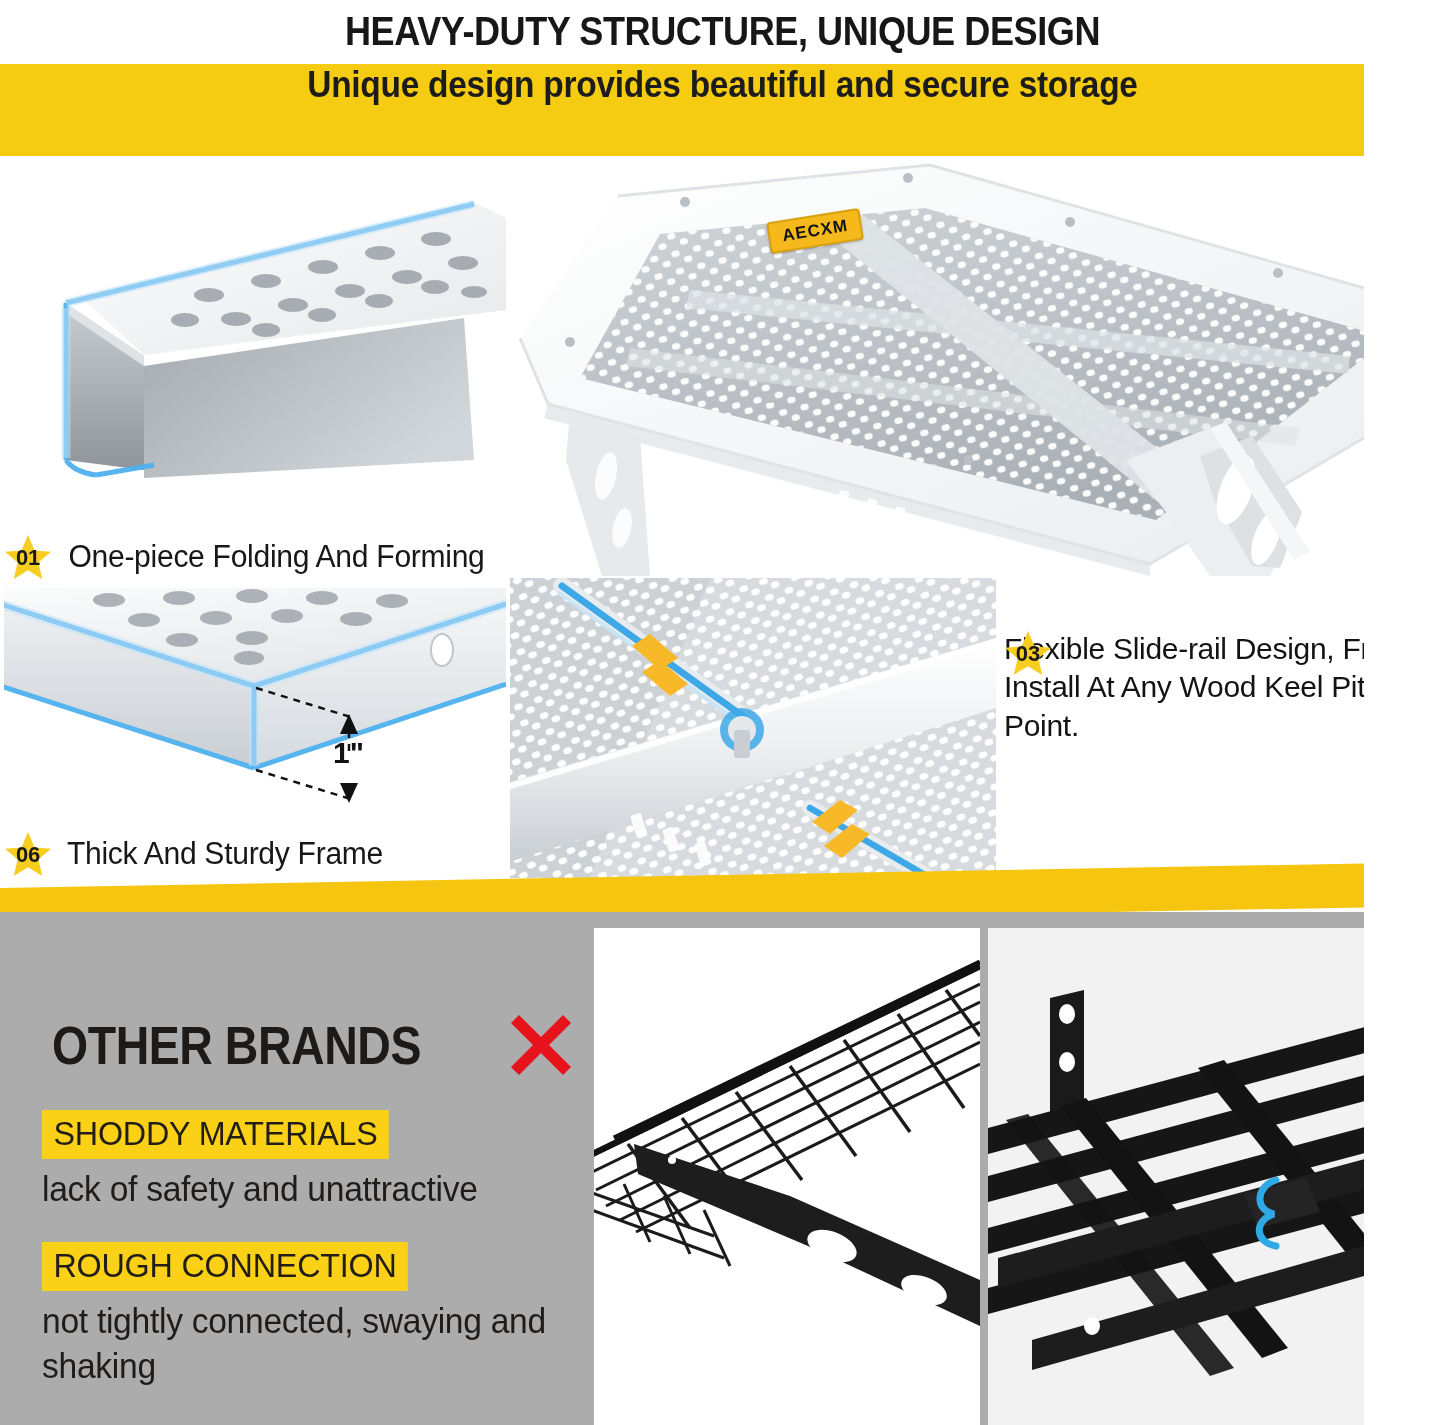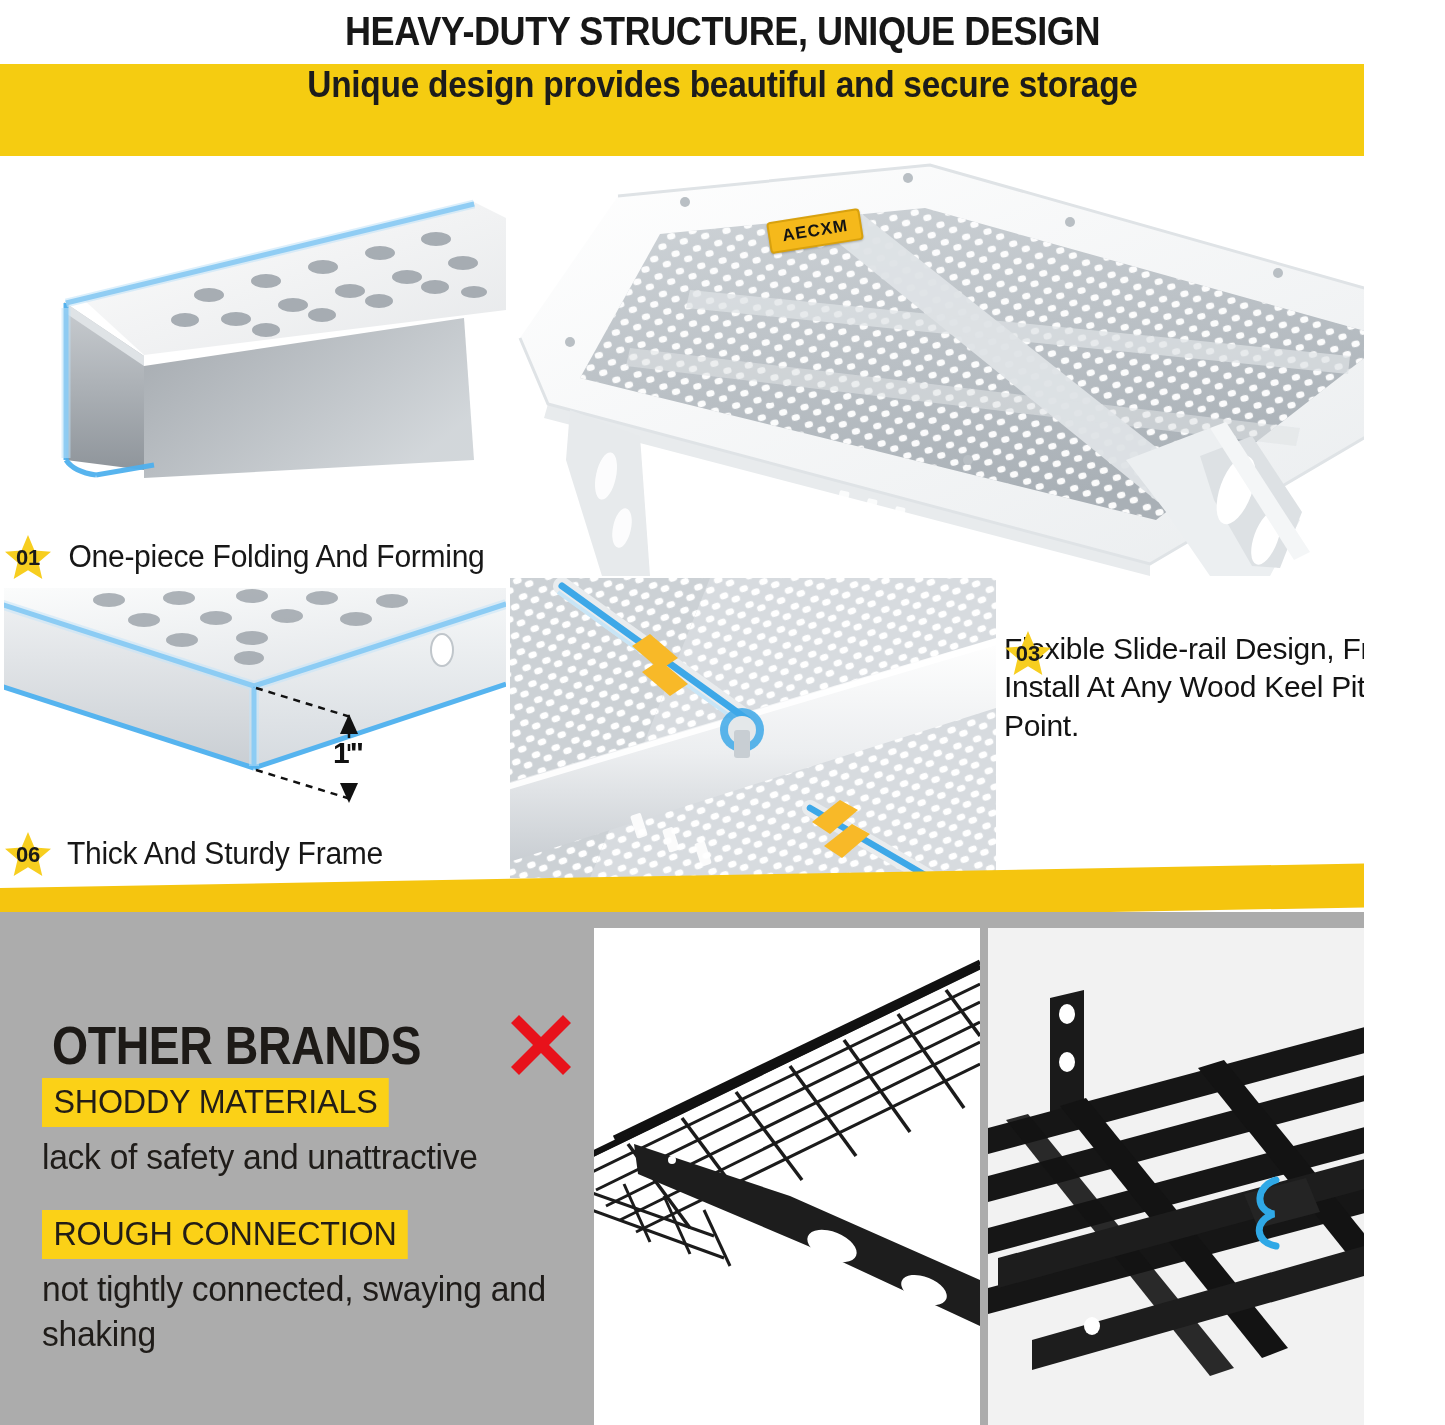--- a/index.html
+++ b/index.html
@@ -64,21 +64,21 @@
   .divider{position:absolute;left:0;top:862px;width:1445px;height:72px;overflow:hidden;}
 
   
   .bottom{position:absolute;left:0;top:912px;width:1445px;height:513px;background:#ACACAC;}
 
   .ob-head{position:absolute;left:52px;top:56px;display:flex;align-items:center;gap:28px;margin-top:45px;}
   .ob-title{font-weight:bold;font-size:54px;color:#1d1a17;letter-spacing:-0.5px;
       transform:scaleX(0.86);transform-origin:left center;white-space:nowrap;}
   .xmark{width:64px;height:64px;flex:0 0 64px;}
 
-  .ob-block{position:absolute;left:42px;}
+  .ob-block{position:absolute;left:42px;margin-top:32px;}
   .ob-b1{top:166px;}
   .ob-b2{top:298px;}
   .ob-tag{display:inline-block;background:#FBD117;color:#221d17;
       font-size:34px;font-weight:500;padding:4px 12px 6px 12px;letter-spacing:-0.2px;
       transform:scaleX(0.95);transform-origin:left center;white-space:nowrap;}
   .ob-desc{margin-top:8px;font-size:35px;color:#1f1c19;line-height:1.28;
       letter-spacing:-0.3px;max-width:540px;transform:scaleX(0.96);transform-origin:left top;}
 
   .photo{position:absolute;background:#ffffff;overflow:hidden;}
   .ph-mid{left:594px;top:16px;width:386px;height:497px;}

